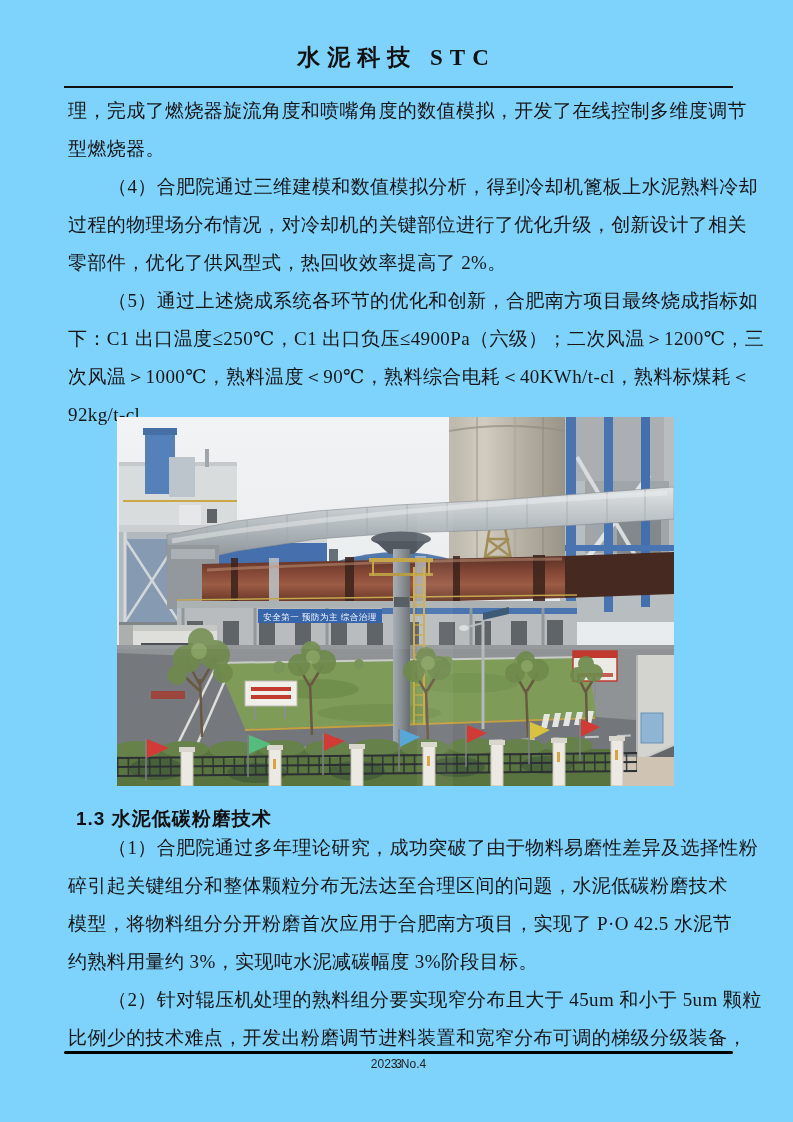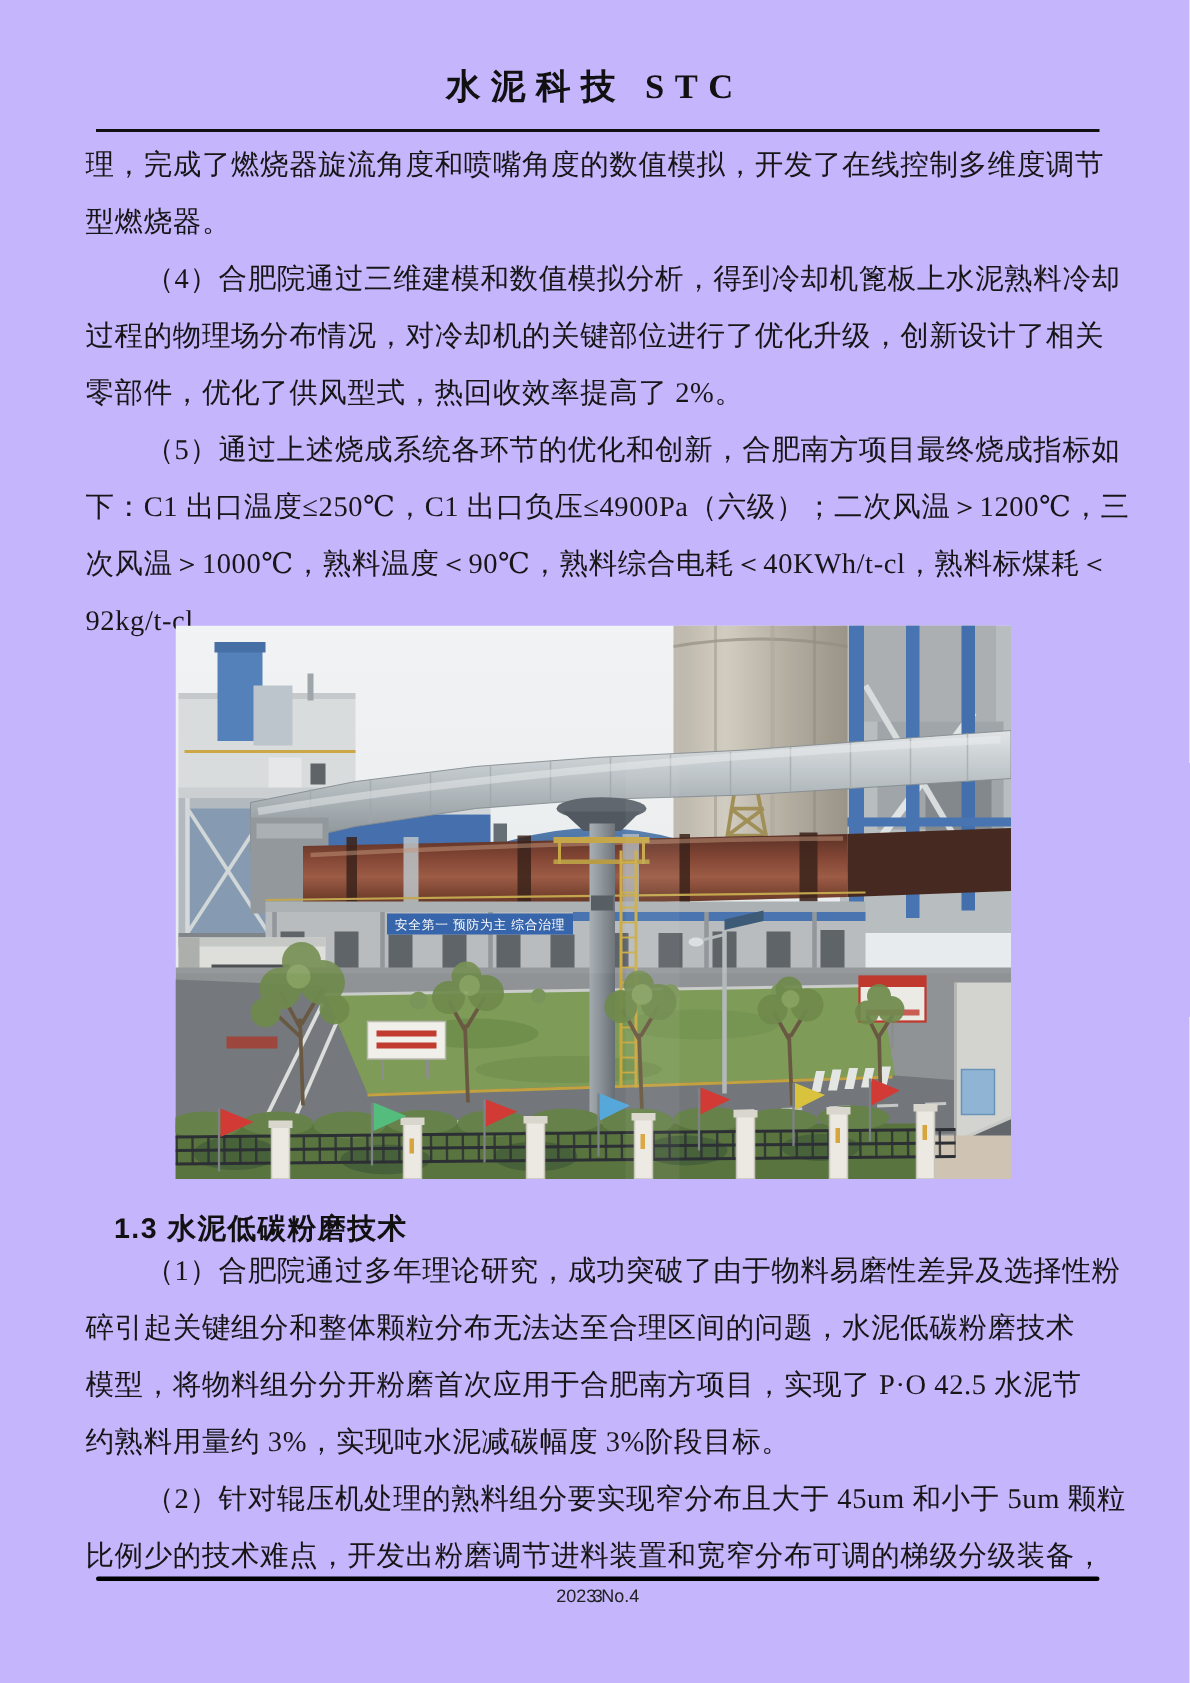--- a/index.html
+++ b/index.html
@@ -1,21 +1,21 @@
 <!DOCTYPE html>
 <html><head>
 <meta charset="utf-8">
 <style>
   html,body{margin:0;padding:0;background:#ffffff;}
-  .page{position:relative;width:793px;height:1122px;background:#c4b5fd;overflow:hidden;
+  .page{position:relative;width:793px;height:1122px;background:#7dd3fc;overflow:hidden;
         font-family:"Liberation Serif","DejaVu Serif",serif;color:#1a1a1a;}
   .journal-title{position:absolute;top:42px;left:0;width:793px;text-align:center;
         font-size:23px;font-weight:700;letter-spacing:7px;color:#111;}
   .header-rule{position:absolute;top:86px;left:64px;width:669px;height:2px;background:#111;}
-  .text-block{position:absolute;left:57px;width:672px;}
+  .text-block{position:absolute;left:68px;width:672px;}
   .text-block .line{height:38px;line-height:38px;font-size:19px;white-space:nowrap;
         letter-spacing:0.4px;color:#161616;}
   .text-block .indent{padding-left:40px;}
   .tb-top{top:92px;}
   .tb-bottom{top:829px;}
   .section-heading{position:absolute;left:64px;top:794px;margin:12px;
         font-family:"Liberation Sans","DejaVu Sans",sans-serif;
         font-size:19px;font-weight:700;letter-spacing:1px;color:#111;}
   .photo{position:absolute;left:117px;top:417px;width:557px;height:266px;}
   .photo svg{display:block;width:557px;height:369px;}

